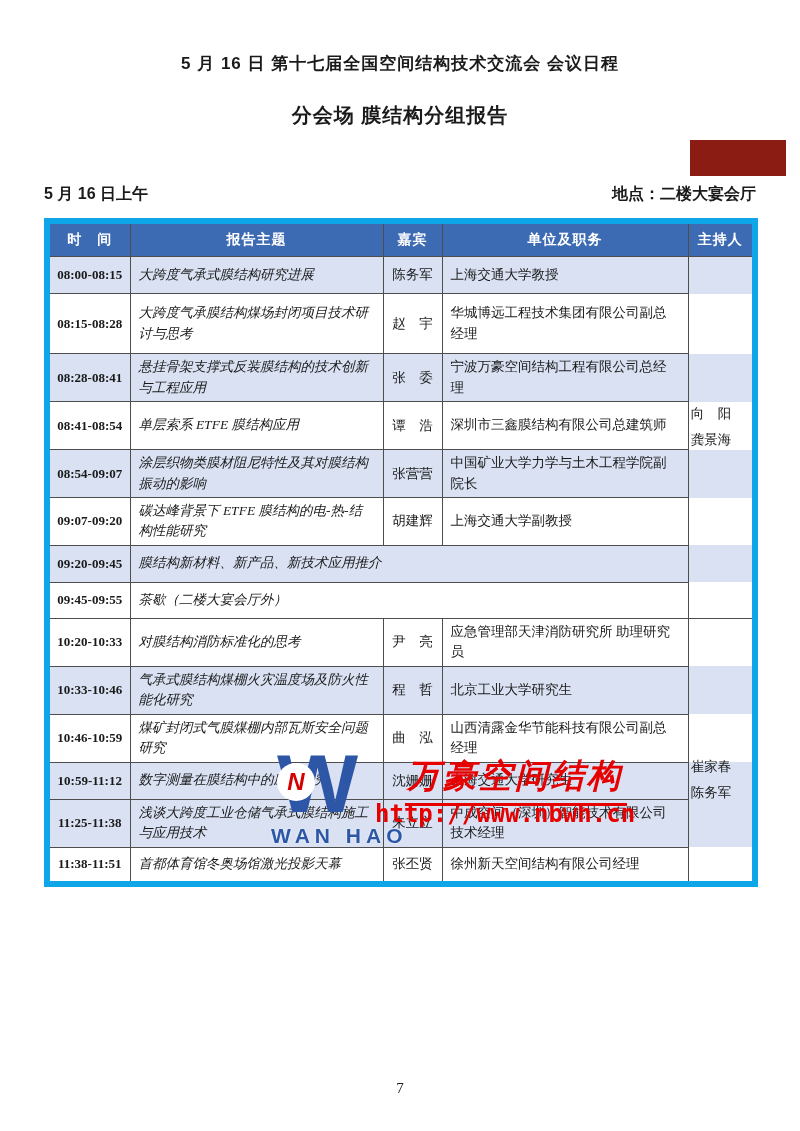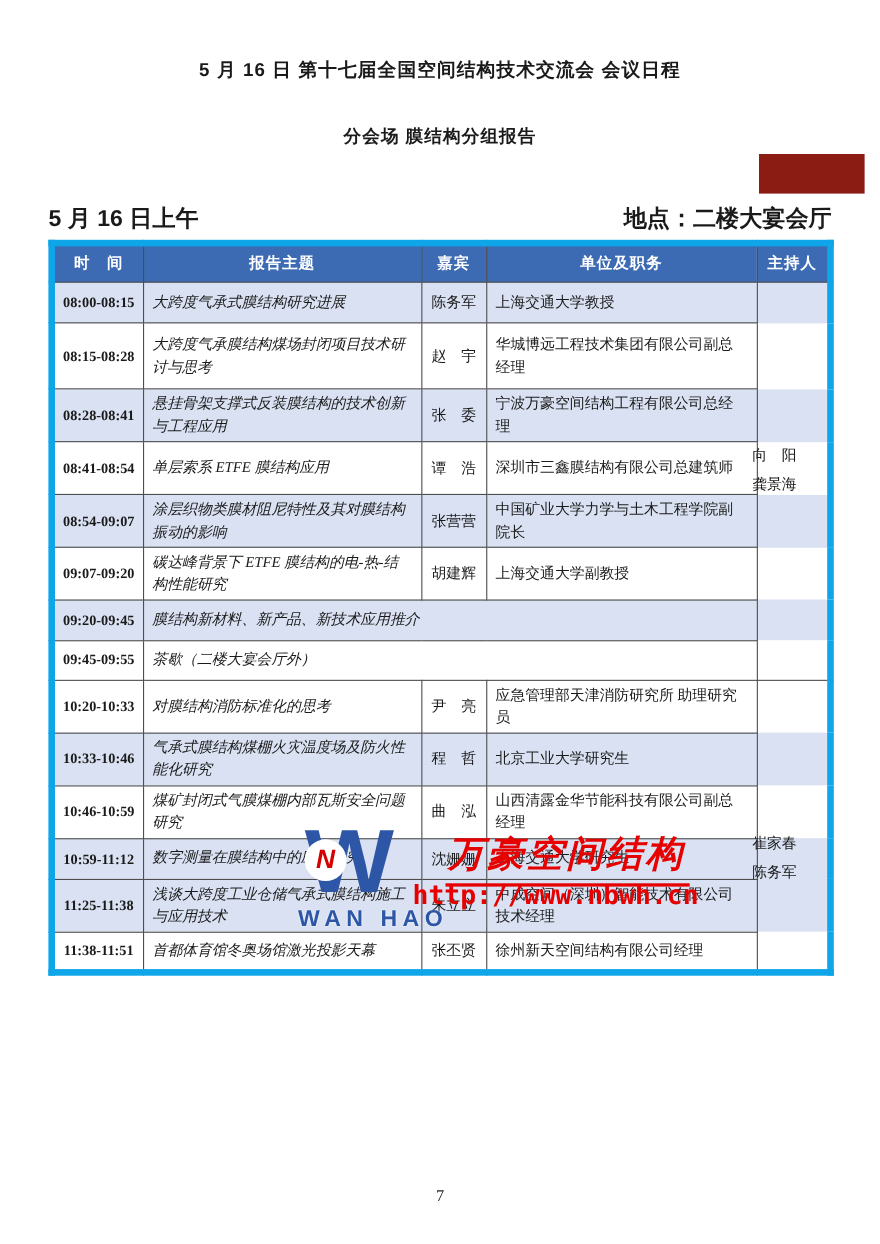--- a/index.html
+++ b/index.html
@@ -2,46 +2,46 @@
 <html><head>
 <meta charset="utf-8">
 <style>
   html,body{margin:0;padding:0;background:#fff;}
   #page{position:relative;width:800px;height:1131px;background:#ffffff;overflow:hidden;
         font-family:"Liberation Serif","DejaVu Serif",serif;color:#1a1a1a;}
   
   .doc-title{position:absolute;top:52px;left:0;width:100%;text-align:center;
              font-family:"Liberation Sans","DejaVu Sans",sans-serif;
              font-weight:bold;font-size:17px;letter-spacing:1px;}
-  .doc-subtitle{position:absolute;top:114px;left:0;width:100%;text-align:center;
+  .doc-subtitle{position:absolute;top:102px;left:0;width:100%;text-align:center;
              font-family:"Liberation Sans","DejaVu Sans",sans-serif;
-             font-weight:bold;font-size:16px;letter-spacing:1px;}
+             font-weight:bold;font-size:20px;letter-spacing:1px;}
   .stamp{position:absolute;left:690px;top:140px;width:96px;height:36px;background:var(--stamp);}
   .session-line{position:absolute;top:184px;left:44px;width:712px;display:flex;
-                justify-content:space-between;font-weight:bold;font-size:21px;
+                justify-content:space-between;font-weight:bold;font-size:16px;
                 font-family:"Liberation Sans","DejaVu Sans",sans-serif;}
   
   .table-wrap{position:absolute;top:218px;left:44px;width:712px;}
   table{border-collapse:collapse;width:712px;table-layout:fixed;}
   col.c-time{width:83px;} col.c-topic{width:253px;} col.c-guest{width:59px;}
   col.c-org{width:246px;} col.c-host{width:67px;}
   th,td{border:1px solid var(--border);vertical-align:middle;}
   table{border:6px solid #0ea5e9;}
   thead th{background:var(--header-bg);color:#fff;font-weight:bold;font-size:14px;
            font-family:"Liberation Sans","DejaVu Sans",sans-serif;height:30px;
            text-align:center;letter-spacing:1px;}
   tbody tr.alt td{background:var(--stripe);}
   td.time{font-weight:bold;font-size:13px;text-align:center;
           font-family:"Liberation Serif","DejaVu Serif",serif;padding:2px 2px;}
   td.topic{font-size:13.5px;line-height:1.5;padding:3px 8px;text-align:left;font-style:italic;}
   td.guest{font-size:13.5px;text-align:center;padding:2px 3px;}
   td.org{font-size:13.5px;line-height:1.5;padding:3px 8px;text-align:left;}
   td.host{border-top:none;border-bottom:none;}
   td.host.divider{border-bottom:1px solid var(--border);}
-  .host-label{position:absolute;right:19px;width:66px;text-align:center;
+  .host-label{position:absolute;right:12px;width:66px;text-align:center;
               transform:translateY(-50%);font-size:13.5px;line-height:1.9;z-index:2;}
   
   .watermark{position:absolute;left:225px;top:528px;width:400px;height:105px;z-index:10;pointer-events:none;}
   .wm-w{position:absolute;left:8px;top:-6px;font-family:"Liberation Sans","DejaVu Sans",sans-serif;
         font-weight:bold;font-size:86px;line-height:86px;color:var(--wm-blue);
         transform:scaleY(0.95);}
   .wm-circle{position:absolute;left:8px;top:17px;width:38px;height:38px;border-radius:50%;
              background:#fff;display:flex;align-items:center;justify-content:center;}
   .wm-mark{font-family:"Liberation Sans","DejaVu Sans",sans-serif;font-weight:900;
            font-style:italic;font-size:24px;color:#d50000;}

